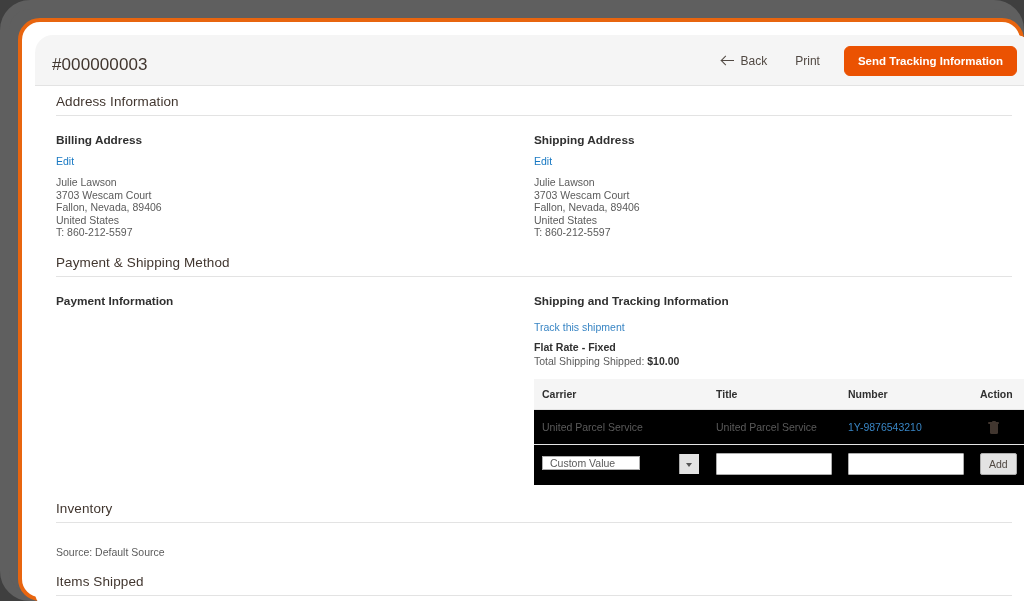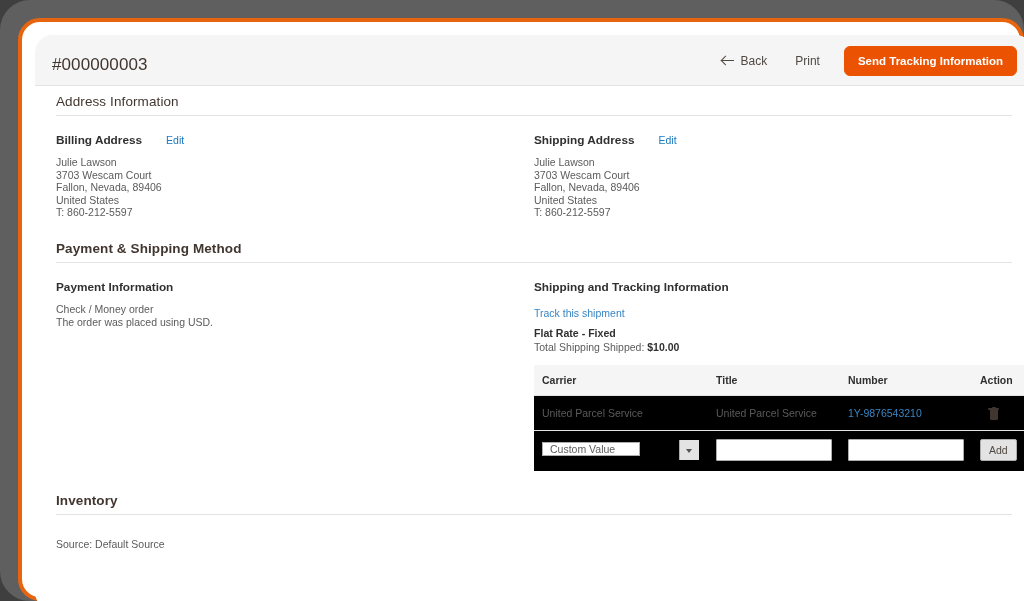--- a/index.html
+++ b/index.html
@@ -135,37 +135,38 @@
 
   .section-title {
     font-size: 13.5px;
     font-weight: normal;
     color: #41362f;
     margin: 8px 0 0 0;
     padding: 0 0 6px 0;
     border-bottom: 1px solid #e3e3e3;
     letter-spacing: .1px;
   }
-  .section-title.spaced { margin-top: 22px; font-weight: bold; }
+  .section-title.spaced { margin-top: 16px; }
 
   .two-col {
     display: flex;
     width: 100%;
   }
   .col-left { width: 50%; box-sizing: border-box; padding-right: 16px; }
   .col-right { width: 50%; box-sizing: border-box; }
 
   .block-head {
     font-size: 11.8px;
     font-weight: bold;
     color: #303030;
     margin: 17px 0 9px 0;
     display: flex;
     align-items: baseline;
-    gap: 24px;
+    gap: 8px;
+    flex-direction: column;
   }
   .link {
     color: #1979c3;
     font-size: 10.5px;
     font-weight: normal;
     text-decoration: none;
     cursor: pointer;
   }
 
   .addr {
@@ -399,24 +400,20 @@
               <div>T: 860-212-5597</div>
             </div>
           </div>
         </div>
 
         <h2 class="section-title spaced">Payment &amp; Shipping Method</h2>
 
         <div class="two-col">
           <div class="col-left">
             <div class="block-head">Payment Information</div>
-            <div class="plain-text">
-              <div>Check / Money order</div>
-              <div>The order was placed using USD.</div>
-            </div>
           </div>
 
           <div class="col-right">
             <div class="block-head">Shipping and Tracking Information</div>
 
             <a class="track-link">Track this shipment</a>
 
             <div class="strong-line">Flat Rate - Fixed</div>
             <div class="charges-line">
               <span>Total Shipping Shipped:</span>
@@ -463,17 +460,18 @@
                   </tr>
                 </tbody>
               </table>
             </div>
           </div>
         </div>
 
         <h2 class="section-title spaced">Inventory</h2>
         <div class="plain-text" style="margin-top:24px;">Source: Default Source</div>
 
+        <h2 class="section-title spaced">Items Shipped</h2>
 
       </div>
     </div>
   </div>
 </div>
 
 </body></html>

